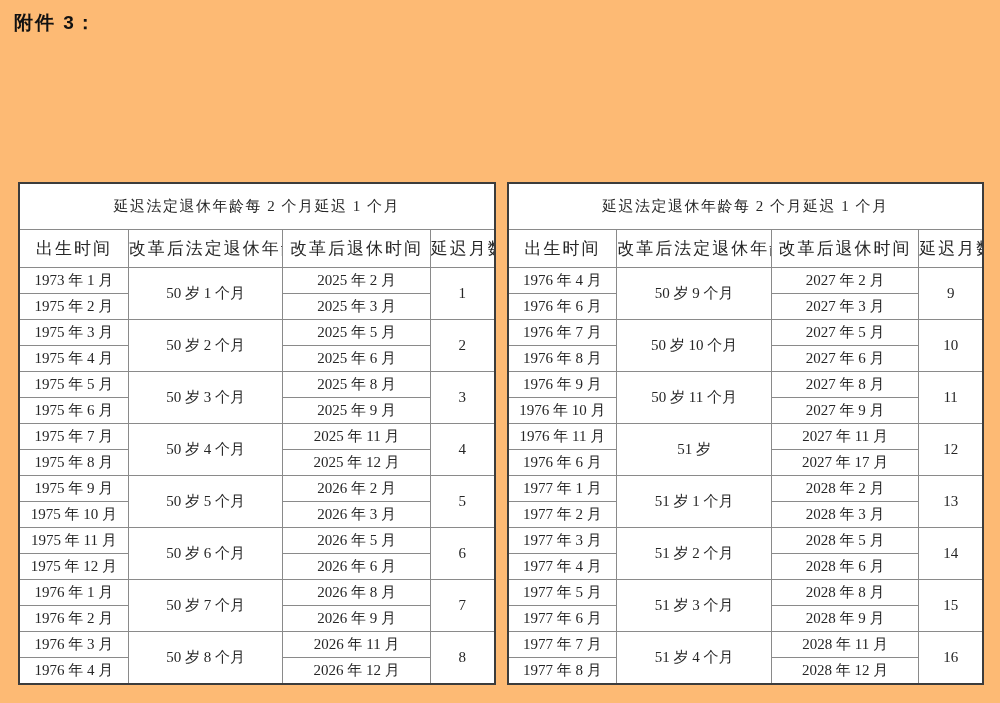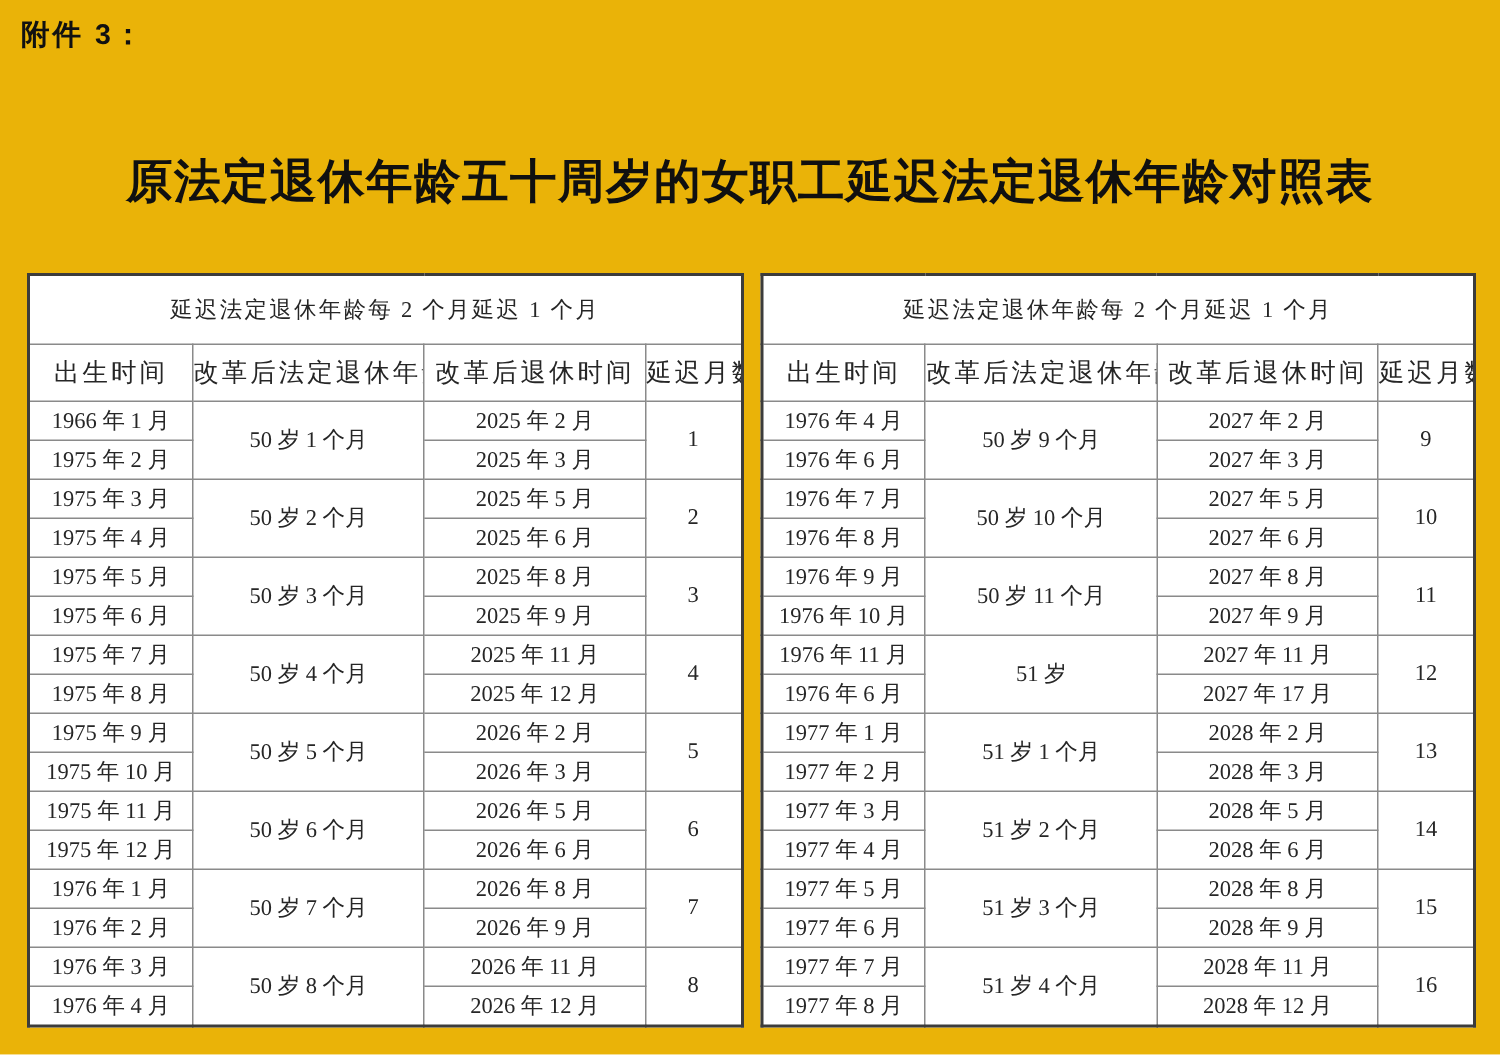--- a/index.html
+++ b/index.html
@@ -7,21 +7,21 @@
     padding: 0;
     background: #ffffff;
     width: 1000px;
     height: 703px;
     overflow: hidden;
   }
   .page {
     position: relative;
     width: 1000px;
     height: 703px;
-    background: #eab308;
+    background: #fdba74;
     color: #262626;
     font-family: "Liberation Serif", "DejaVu Serif", serif;
   }
   .attachment {
     position: absolute;
     top: 10px;
     left: 14px;
     font-family: "Liberation Sans", "DejaVu Sans", sans-serif;
     font-weight: bold;
     font-size: 19px;
@@ -82,21 +82,20 @@
     white-space: nowrap;
   }
 </style>
 </head>
 <body>
 
 <div class="page">
 
   <div class="attachment">附件 3：</div>
 
-  <h1 class="title">原法定退休年龄五十周岁的女职工延迟法定退休年龄对照表</h1>
 
   <div class="tables">
 
     <table class="retire-table">
       <colgroup>
         <col style="width:23%">
           <col style="width:32.5%">
           <col style="width:31%">
           <col style="width:13.5%">
       </colgroup>
@@ -106,21 +105,21 @@
         </tr>
         <tr class="col-header-row">
           <th>出生时间</th>
           <th>改革后法定退休年龄</th>
           <th>改革后退休时间</th>
           <th>延迟月数</th>
         </tr>
       </thead>
       <tbody>
           <tr>
-            <td>1966 年 1 月</td>
+            <td>1973 年 1 月</td>
             <td rowspan="2">50 岁 1 个月</td>
             <td>2025 年 2 月</td>
             <td rowspan="2">1</td>
           </tr>
           <tr>
             <td>1975 年 2 月</td>
             <td>2025 年 3 月</td>
           </tr>
           <tr>
             <td>1975 年 3 月</td>

